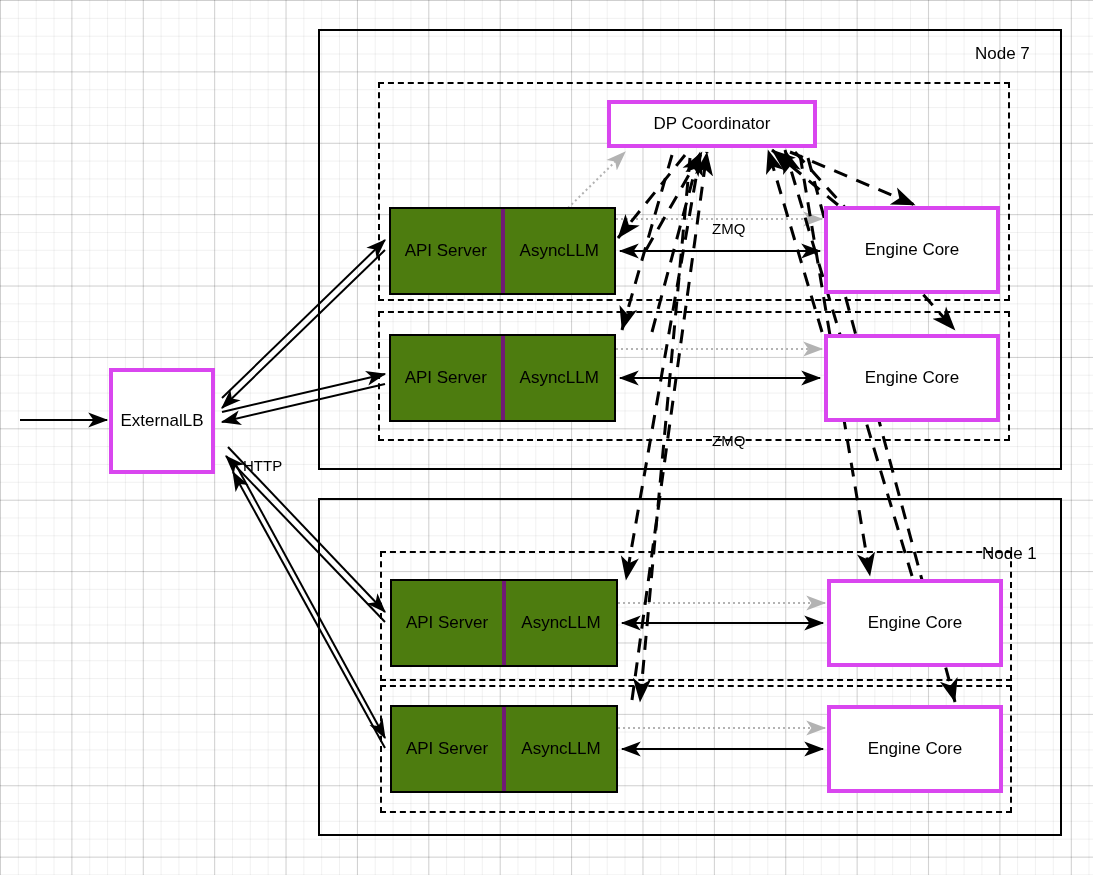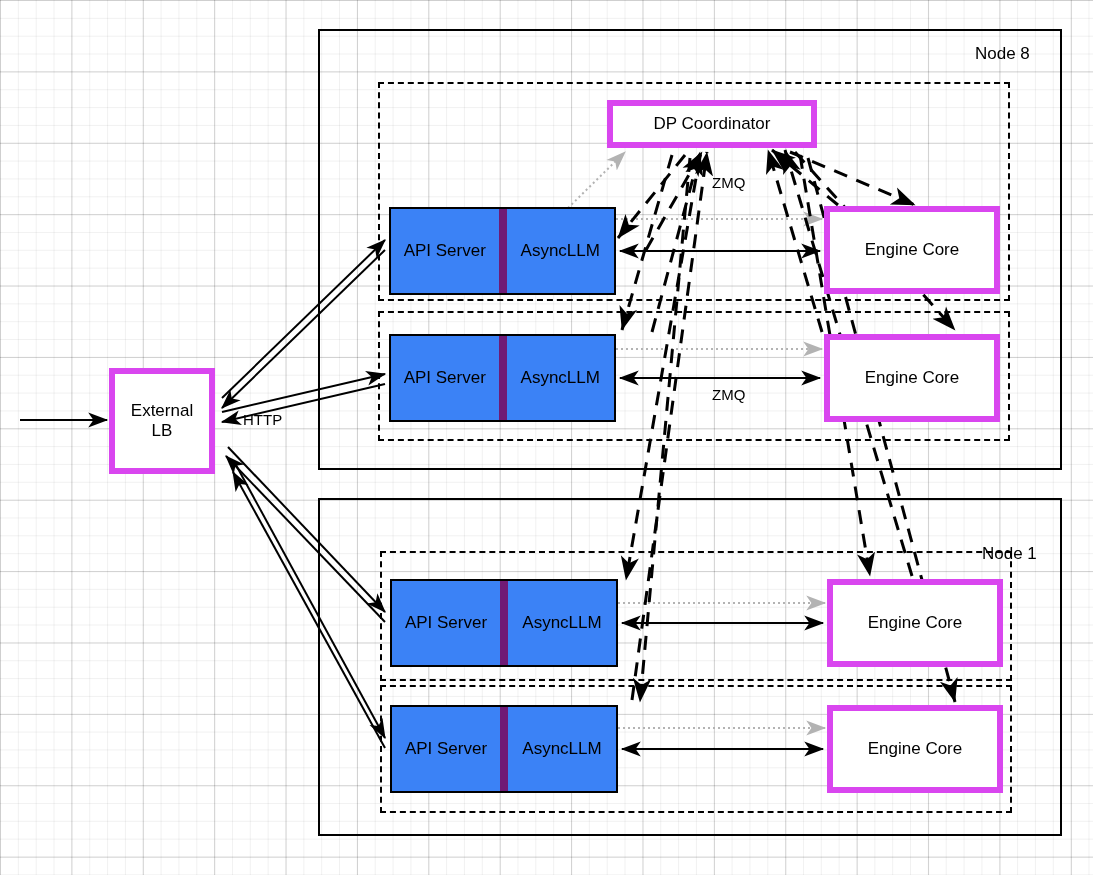--- a/index.html
+++ b/index.html
@@ -19,52 +19,53 @@
       linear-gradient(to right, rgba(0,0,0,0.14) 1px, transparent 1px),
       linear-gradient(to bottom, rgba(0,0,0,0.14) 1px, transparent 1px);
     background-size: 17.85px 17.85px, 17.85px 17.85px, 71.4px 71.4px, 71.4px 71.4px;
     background-position: 0 0, 0 0, 0 0, 0 0;
   }
   svg#wires{position:absolute;left:0;top:0;width:1093px;height:875px;}
 
   .box{
     position:absolute;
     background:#ffffff;
-    border:6px solid #d946ef;
+    border:4px solid #d946ef;
     box-sizing:border-box;
     display:flex;align-items:center;justify-content:center;
     font-size:17px;color:#000000;
     text-align:center;
     line-height:1.15;
     z-index:5;
   }
   .split{
-    position:absolute;background:#3b82f6;border:2px solid #000;
+    position:absolute;background:#4d7c0f;border:2px solid #000;
     box-sizing:border-box;display:flex;z-index:5;
   }
   .split .cell{
     flex:1;display:flex;align-items:center;justify-content:center;
     font-size:17px;color:#000;box-sizing:border-box;
   }
-  .split .cell.right{border-left:8px solid #701a75;}
+  .split .cell.right{border-left:4px solid #701a75;}
 
   .node-outer{
     position:absolute;border:2px solid #000;background:transparent;
     box-sizing:border-box;z-index:1;
   }
   .node-label{
     position:absolute;font-size:17px;color:#000;z-index:6;white-space:nowrap;
   }
   .dashed-group{
     position:absolute;border:2px dashed #000;background:transparent;
     box-sizing:border-box;z-index:2;
   }
   .edge-label{
     position:absolute;font-size:15px;color:#000;z-index:7;white-space:nowrap;
     background:transparent;
+    margin-top:46px;
   }
 </style>
 </head>
 <body>
 
 <div id="canvas"></div>
 
 <svg id="wires" viewBox="0 0 1093 875">
   <defs>
     <marker id="ah" markerWidth="11" markerHeight="11" refX="9.4" refY="4" orient="auto" markerUnits="strokeWidth">
@@ -133,28 +134,28 @@
 
   <line x1="800" y1="155" x2="870" y2="576" stroke="#000" stroke-width="3" stroke-dasharray="14 10" marker-end="url(#ahd)"></line>
 
   <line x1="912" y1="576" x2="785" y2="150" stroke="#000" stroke-width="3" stroke-dasharray="14 10" marker-end="url(#ahd)"></line>
 
   <line x1="808" y1="158" x2="955" y2="702" stroke="#000" stroke-width="3" stroke-dasharray="14 10" marker-end="url(#ahd)"></line>
 
   <line x1="690" y1="158" x2="640" y2="702" stroke="#000" stroke-width="3" stroke-dasharray="14 10" marker-end="url(#ahd)"></line>
 </svg>
 
-<div class="box" style="left:109px;top:368px;width:106px;height:106px;flex-direction:column;">
+<div class="box" style="left:109px;top:368px;width:106px;height:106px;flex-direction:row;">
   <span>External</span>
   <span>LB</span>
 </div>
 <div class="edge-label" style="left:243px;top:411px;">HTTP</div>
 
 <div class="node-outer" style="left:318px;top:29px;width:744px;height:441px;"></div>
-<div class="node-label" style="left:975px;top:44px;">Node 8</div>
+<div class="node-label" style="left:975px;top:44px;">Node 7</div>
 
 <div class="box" style="left:607px;top:100px;width:210px;height:48px;">
   <span>DP Coordinator</span>
 </div>
 
 <div class="dashed-group" style="left:378px;top:82px;width:632px;height:219px;"></div>
 <div class="split" style="left:389px;top:207px;width:227px;height:88px;">
   <div class="cell">
     <span>API Server</span>
   </div>

